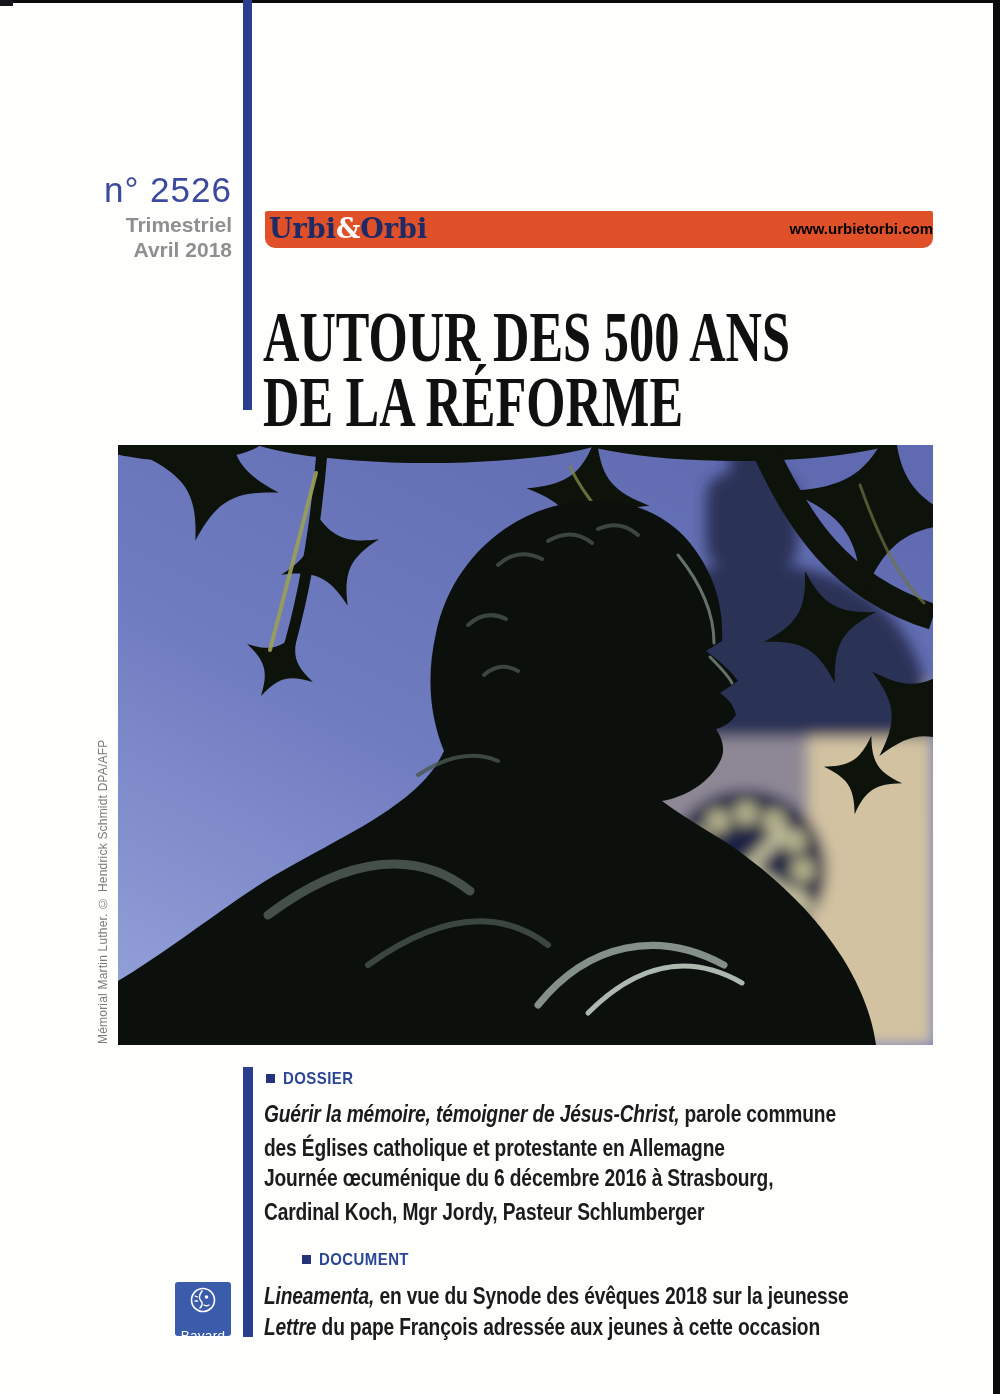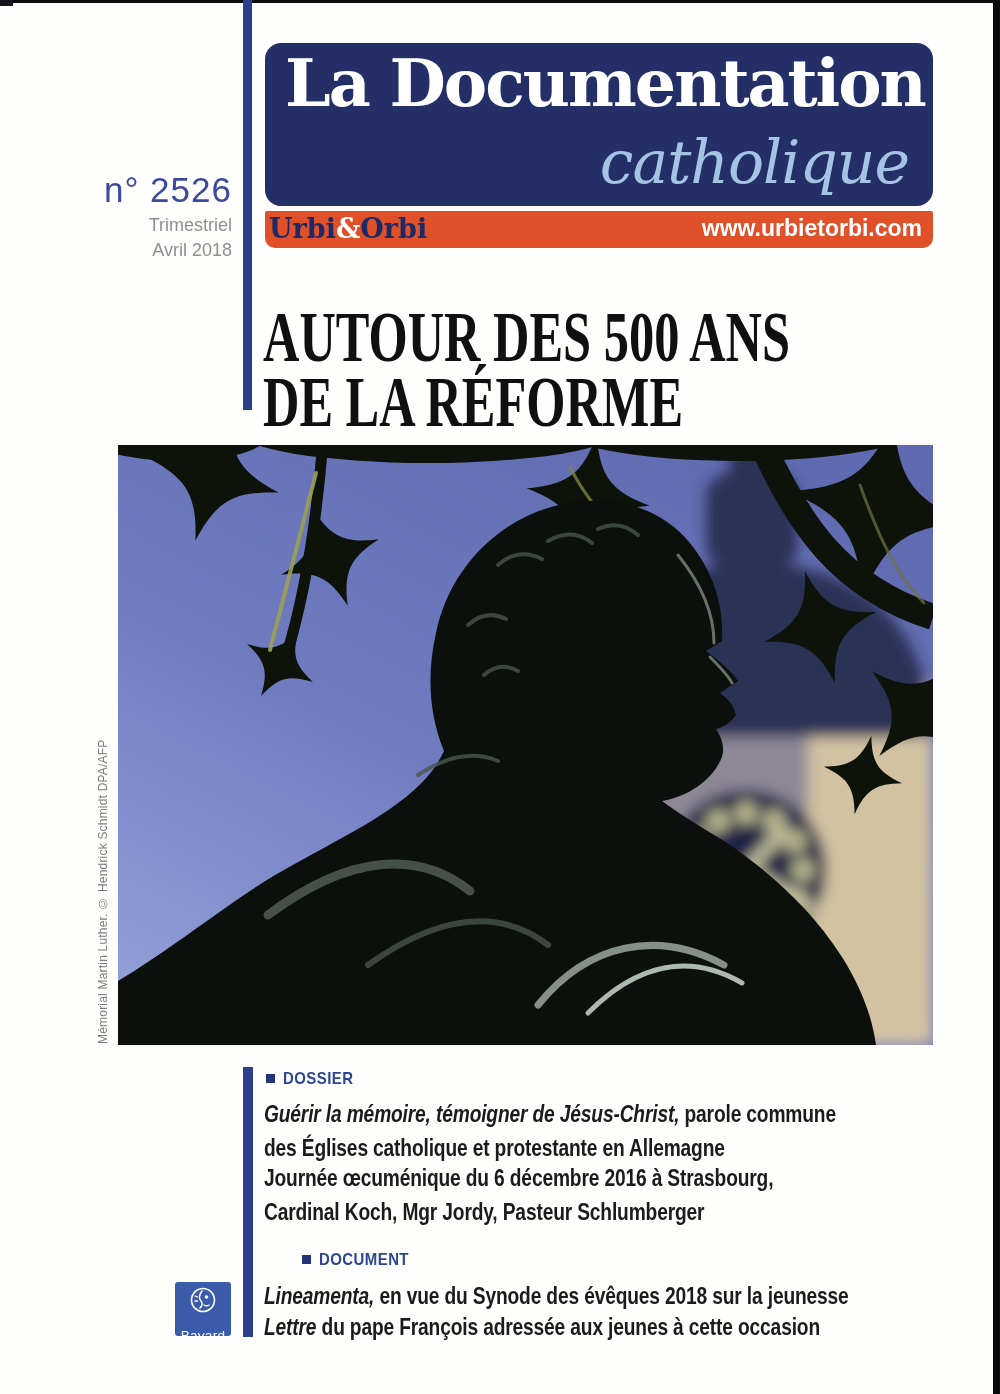--- a/index.html
+++ b/index.html
@@ -9,40 +9,40 @@
   }
   .edge-top{position:absolute;left:0;top:0;width:1000px;height:3px;background:#0b0b0b;}
   .edge-right{position:absolute;right:0;top:0;width:7px;height:1394px;background:#0b0b0b;}
   .corner-mark{position:absolute;left:0;top:0;width:13px;height:6px;background:#15151c;}
 
   .bar-a{position:absolute;left:243px;top:0;width:9px;height:410px;background:#2c3e8e;}
   .bar-b{position:absolute;left:243px;top:1067px;width:10px;height:270px;background:#2c3e8e;}
 
   .issue{position:absolute;left:20px;top:172px;width:212px;text-align:right;}
   .issue-number{font-size:35px;color:#3b4a9e;font-weight:400;letter-spacing:1px;line-height:36px;}
-  .issue-meta{font-size:18px;color:#8f8f8f;line-height:16px;margin-top:9px;}
+  .issue-meta{font-size:21px;color:#8f8f8f;line-height:16px;margin-top:9px;font-weight:bold;}
 
   .masthead{position:absolute;left:265px;top:43px;width:668px;height:163px;background:#232f66;border-radius:16px;}
   .masthead-line1{
     position:absolute;left:20px;top:2px;white-space:nowrap;
     font-family:"DejaVu Serif",serif;font-weight:bold;font-size:65px;color:#ffffff;letter-spacing:-2px;
   }
   .masthead-line2{
     position:absolute;right:24px;top:84px;white-space:nowrap;
     font-family:"DejaVu Serif",serif;font-style:italic;font-size:60px;color:#a5c3e3;letter-spacing:-1px;
   }
 
   .orange-bar{
     position:absolute;left:265px;top:211px;width:668px;height:37px;background:#e0512a;
     border-radius:2px 2px 10px 10px;display:flex;justify-content:space-between;align-items:center;
-    box-sizing:border-box;padding:0 11px 2px 4px;
+    box-sizing:border-box;padding:0 0 2px 4px;
   }
   .urbi{font-family:"DejaVu Serif",serif;font-weight:bold;font-size:27px;color:#1d2a66;white-space:nowrap;}
   .urbi .amp{color:#ffffff;}
-  .website{font-weight:bold;font-size:23px;color:#ffffff;white-space:nowrap;margin-left:28px;}
+  .website{font-weight:bold;font-size:15px;color:#000000;white-space:nowrap;margin-left:28px;}
 
   .headline{
     position:absolute;left:263px;top:305px;width:960px;
     font-family:"Liberation Serif",serif;font-weight:bold;font-size:72px;line-height:65px;
     color:#101010;transform:scaleX(0.70);transform-origin:left top;white-space:nowrap;
   }
 
   .photo{position:absolute;left:118px;top:445px;width:815px;height:600px;background:#6873b6;}
   .photo svg{display:block;width:100%;height:100%;}
 
@@ -89,24 +89,20 @@
 
   <div class="bar-a"></div>
   <div class="bar-b"></div>
 
   <div class="issue">
     <div class="issue-number">n° 2526</div>
     <div class="issue-meta">Trimestriel</div>
     <div class="issue-meta">Avril 2018</div>
   </div>
 
-  <div class="masthead">
-    <div class="masthead-line1">La Documentation</div>
-    <div class="masthead-line2">catholique</div>
-  </div>
 
   <div class="orange-bar">
     <div class="urbi"><span>Urbi</span><span class="amp">&amp;</span><span>Orbi</span></div>
     <div class="website">www.urbietorbi.com</div>
   </div>
 
   <div class="headline">
     <div>AUTOUR DES 500 ANS</div>
     <div>DE LA RÉFORME</div>
   </div>

